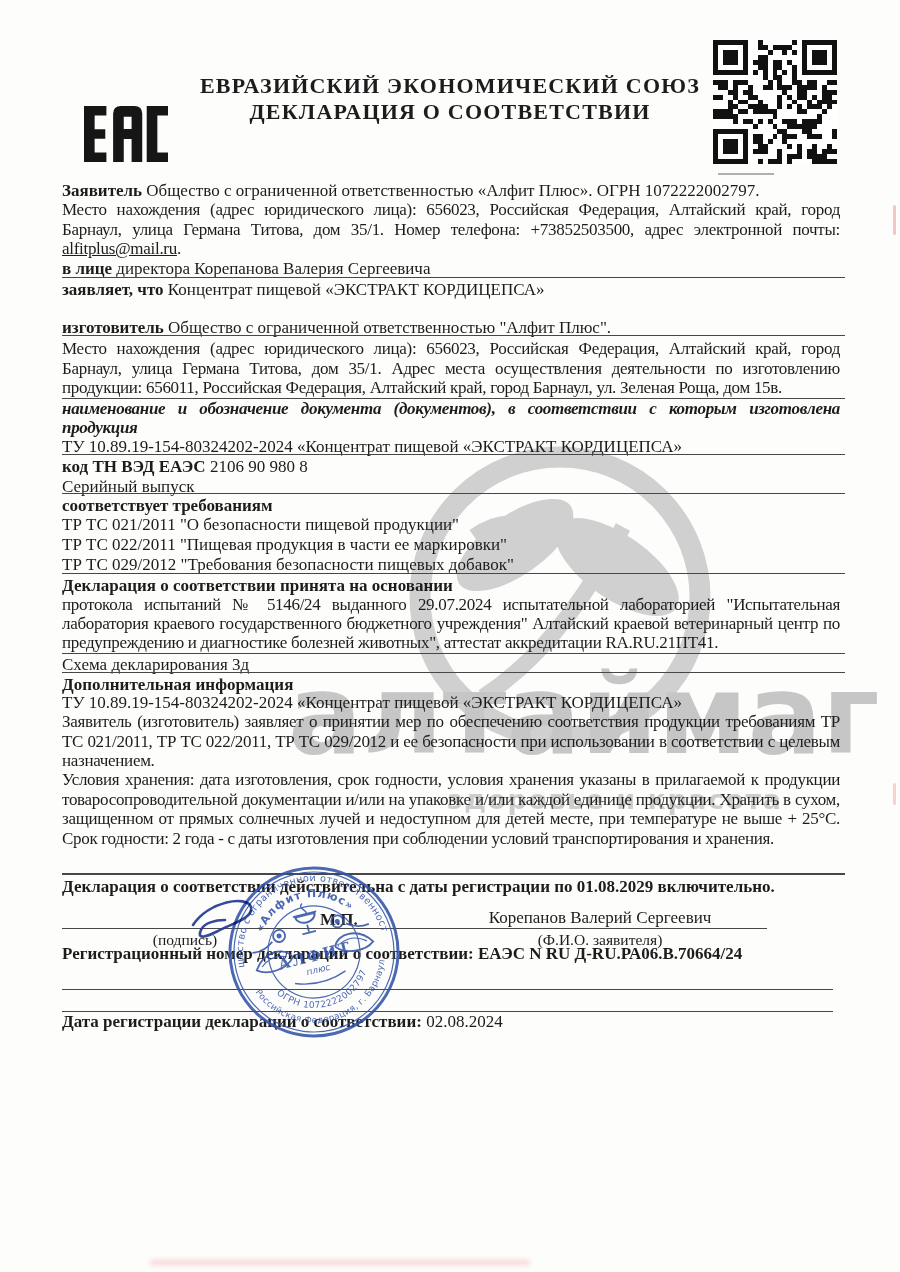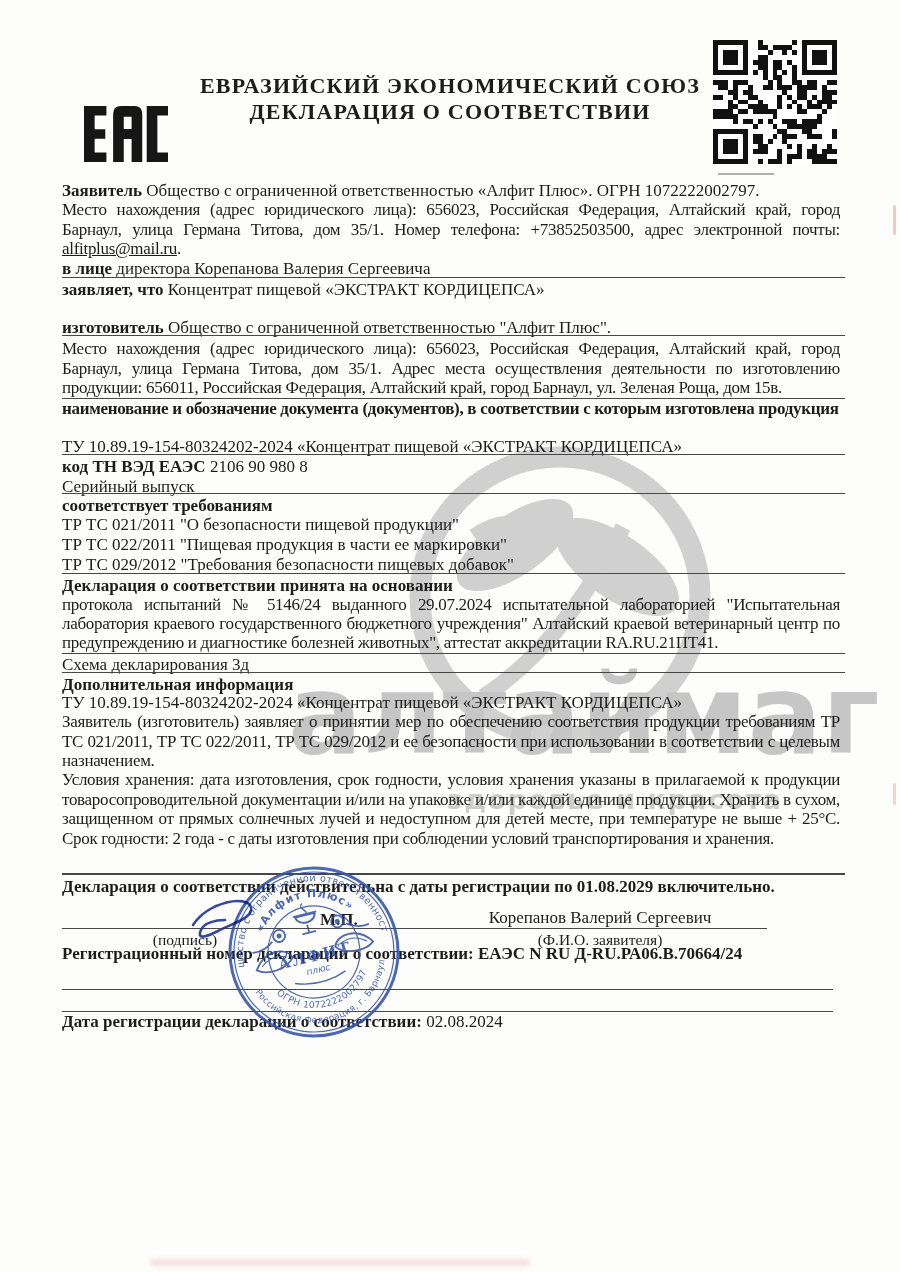--- a/index.html
+++ b/index.html
@@ -86,21 +86,21 @@
       <span class="lead">заявляет, что</span><span> Концентрат пищевой «ЭКСТРАКТ КОРДИЦЕПСА»</span>
     </div>
 
     <div class="txt" style="top:318px;">
       <span class="lead">изготовитель</span><span> Общество с ограниченной ответственностью "Алфит Плюс".</span>
     </div>
     <div class="rule" style="top:335px;"></div>
     <div class="txt just" style="top:339px;">Место нахождения (адрес юридического лица): 656023, Российская Федерация, Алтайский край, город Барнаул, улица Германа Титова, дом 35/1. Адрес места осуществления деятельности по изготовлению продукции: 656011, Российская Федерация, Алтайский край, город Барнаул, ул. Зеленая Роща, дом 15в.</div>
     <div class="rule" style="top:398px;"></div>
 
-    <div class="txt just b" style="top:400px;line-height:18.5px;">наименование и обозначение документа (документов), в соответствии с которым изготовлена продукция</div>
+    <div class="txt just b" style="top:400px;line-height:18.5px;font-style:italic;">наименование и обозначение документа (документов), в соответствии с которым изготовлена продукция</div>
     <div class="txt" style="top:437px;">ТУ 10.89.19-154-80324202-2024 «Концентрат пищевой «ЭКСТРАКТ КОРДИЦЕПСА»</div>
     <div class="rule" style="top:454px;"></div>
     <div class="txt" style="top:457px;">
       <span class="lead">код ТН ВЭД ЕАЭС</span><span> 2106 90 980 8</span>
     </div>
     <div class="txt" style="top:477px;">Серийный выпуск</div>
     <div class="rule" style="top:493px;"></div>
 
     <div class="txt b" style="top:496px;">соответствует требованиям</div>
     <div class="txt" style="top:515px;">ТР ТС 021/2011 "О безопасности пищевой продукции"</div>

